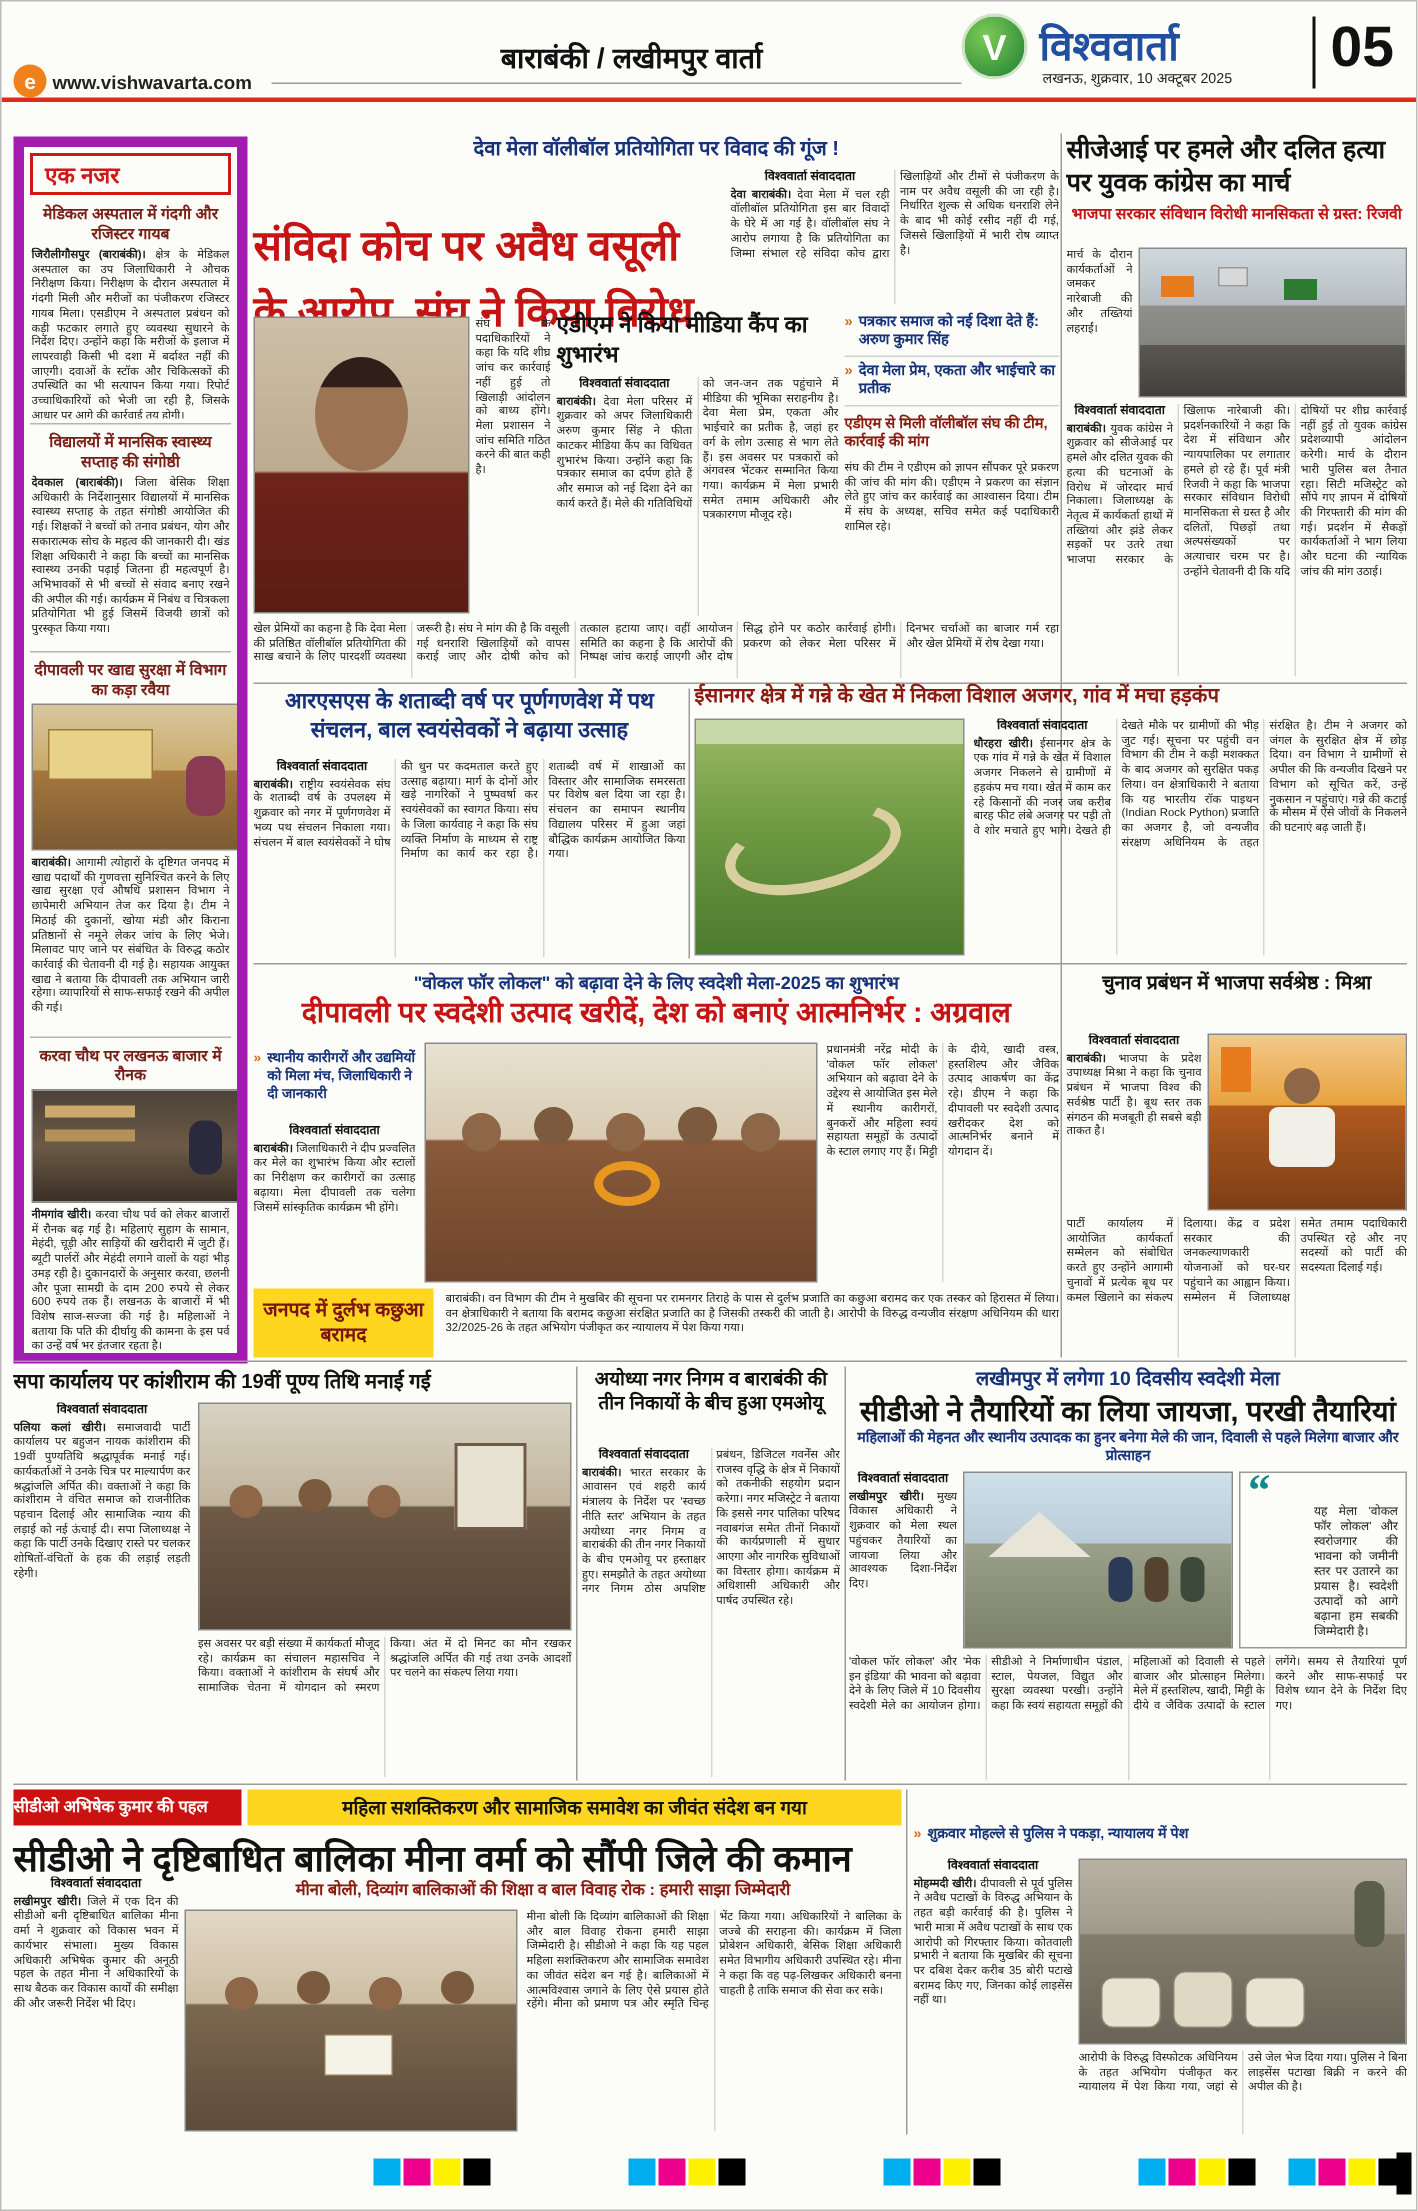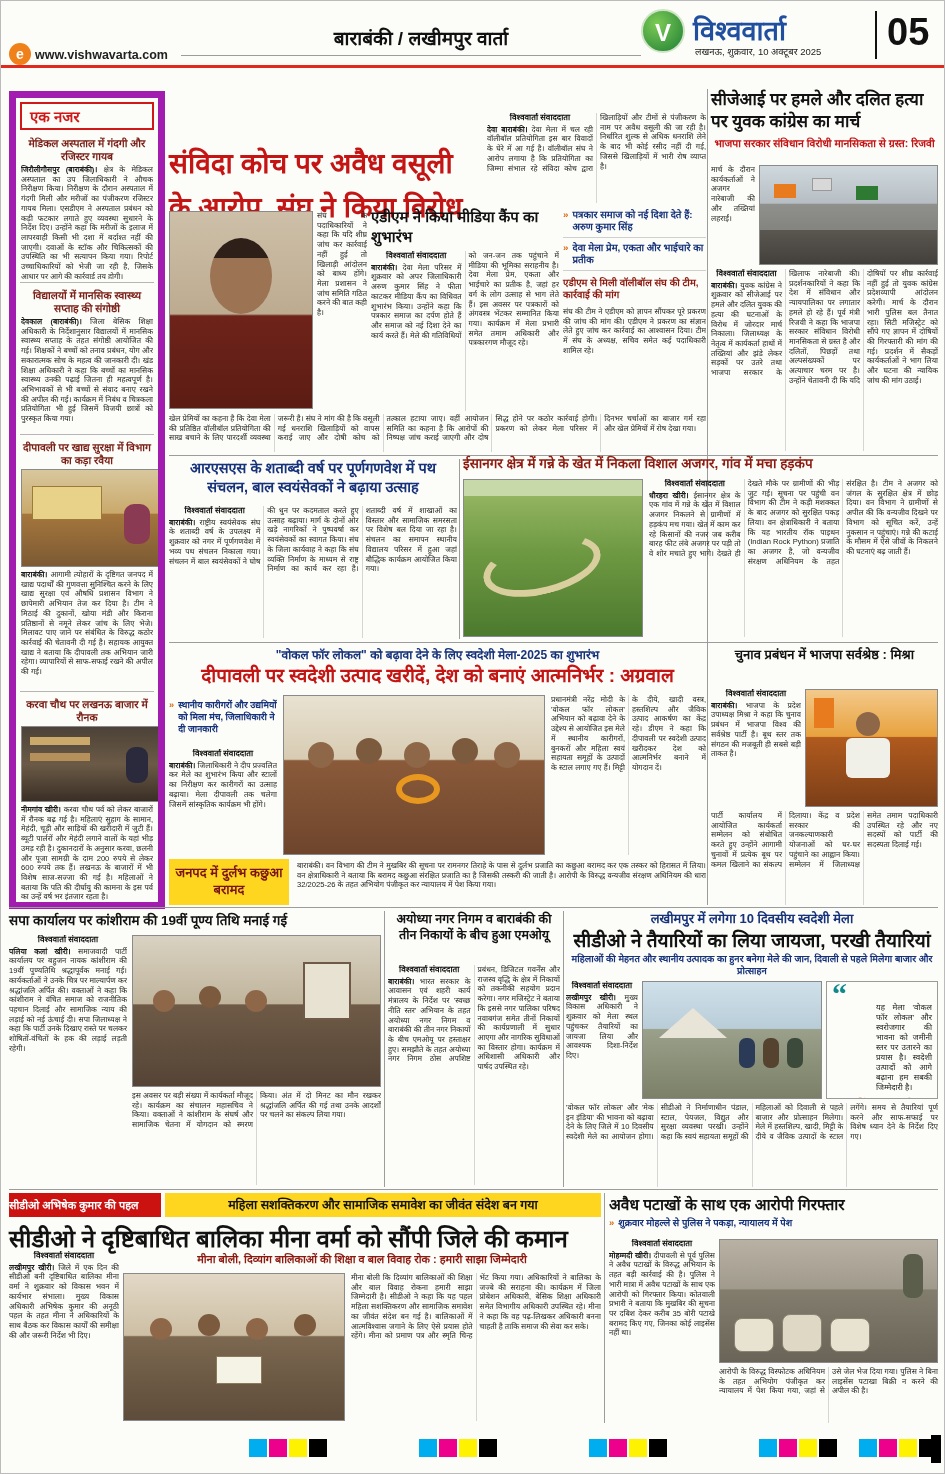--- a/index.html
+++ b/index.html
@@ -75,20 +75,21 @@
       <div class="en-head">करवा चौथ पर लखनऊ बाजार में रौनक</div>
       <div class="photo" style="position:relative;width:144px;height:76px;background:linear-gradient(180deg,#4c4238 0%,#6b5a46 50%,#3a2f26 100%);">
         <div style="position:absolute;left:8px;top:10px;width:60px;height:8px;background:#caa96b;"></div>
         <div style="position:absolute;left:8px;top:26px;width:60px;height:8px;background:#b6905a;"></div>
         <div style="position:absolute;right:16px;top:20px;width:22px;height:36px;border-radius:9px;background:#2b2a3d;"></div>
       </div>
       <div class="bt" style="height:100px;margin-top:3px;"><span class="dl">नीमगांव खीरी।</span> <span>करवा चौथ पर्व को लेकर बाजारों में रौनक बढ़ गई है। महिलाएं सुहाग के सामान, मेहंदी, चूड़ी और साड़ियों की खरीदारी में जुटी हैं। ब्यूटी पार्लरों और मेहंदी लगाने वालों के यहां भीड़ उमड़ रही है। दुकानदारों के अनुसार करवा, छलनी और पूजा सामग्री के दाम 200 रुपये से लेकर 600 रुपये तक हैं। लखनऊ के बाजारों में भी विशेष साज-सज्जा की गई है। महिलाओं ने बताया कि पति की दीर्घायु की कामना के इस पर्व का उन्हें वर्ष भर इंतजार रहता है।</span></div>
     </div>
   </div>
 
+  <div class="abs kicker" style="left:168px;top:88px;width:537px;font-size:13.5px;">देवा मेला वॉलीबॉल प्रतियोगिता पर विवाद की गूंज !</div>
   <div class="abs hl-red" style="left:168px;top:112px;width:312px;font-size:28px;line-height:44px;margin-top:29px;">संविदा कोच पर अवैध वसूली के आरोप, संघ ने किया विरोध</div>
   <div class="abs bt cols2" style="left:486px;top:112px;width:219px;height:90px;">
     <div class="byline">विश्ववार्ता संवाददाता</div>
     <span class="dl">देवा बाराबंकी।</span> <span>देवा मेला में चल रही वॉलीबॉल प्रतियोगिता इस बार विवादों के घेरे में आ गई है। वॉलीबॉल संघ ने आरोप लगाया है कि प्रतियोगिता का जिम्मा संभाल रहे संविदा कोच द्वारा खिलाड़ियों और टीमों से पंजीकरण के नाम पर अवैध वसूली की जा रही है। निर्धारित शुल्क से अधिक धनराशि लेने के बाद भी कोई रसीद नहीं दी गई, जिससे खिलाड़ियों में भारी रोष व्याप्त है।</span>
   </div>
   <div class="photo" style="left:168px;top:210px;width:144px;height:198px;background:linear-gradient(180deg,#cdbfa8 0%,#bdab90 52%,#6e231a 53%,#5c1c13 100%);">
     <div style="position:absolute;left:40px;top:26px;width:62px;height:76px;border-radius:50%;background:linear-gradient(180deg,#2e2019 26%,#9c7454 27%);"></div>
   </div>
   <div class="abs bt" style="left:316px;top:210px;width:50px;height:198px;"><span>संघ के पदाधिकारियों ने कहा कि यदि शीघ्र जांच कर कार्रवाई नहीं हुई तो खिलाड़ी आंदोलन को बाध्य होंगे। मेला प्रशासन ने जांच समिति गठित करने की बात कही है।</span></div>
   <div class="abs hl" style="left:370px;top:206px;width:188px;font-size:15px;line-height:20px;">एडीएम ने किया मीडिया कैंप का शुभारंभ</div>
@@ -105,21 +106,21 @@
         <span class="mark">»</span>
         <span>देवा मेला प्रेम, एकता और भाईचारे का प्रतीक</span>
       </div>
   </div>
   <div class="abs hl-maroon" style="left:562px;top:276px;width:143px;font-size:9.8px;line-height:12px;">एडीएम से मिली वॉलीबॉल संघ की टीम, कार्रवाई की मांग</div>
   <div class="abs bt" style="left:562px;top:306px;width:143px;height:104px;"><span>संघ की टीम ने एडीएम को ज्ञापन सौंपकर पूरे प्रकरण की जांच की मांग की। एडीएम ने प्रकरण का संज्ञान लेते हुए जांच कर कार्रवाई का आश्वासन दिया। टीम में संघ के अध्यक्ष, सचिव समेत कई पदाधिकारी शामिल रहे।</span></div>
   <div class="abs bt cols5" style="left:168px;top:413px;width:537px;height:38px;"><span>खेल प्रेमियों का कहना है कि देवा मेला की प्रतिष्ठित वॉलीबॉल प्रतियोगिता की साख बचाने के लिए पारदर्शी व्यवस्था जरूरी है। संघ ने मांग की है कि वसूली गई धनराशि खिलाड़ियों को वापस कराई जाए और दोषी कोच को तत्काल हटाया जाए। वहीं आयोजन समिति का कहना है कि आरोपों की निष्पक्ष जांच कराई जाएगी और दोष सिद्ध होने पर कठोर कार्रवाई होगी। प्रकरण को लेकर मेला परिसर में दिनभर चर्चाओं का बाजार गर्म रहा और खेल प्रेमियों में रोष देखा गया।</span></div>
 
   <div class="abs hl" style="left:710px;top:88px;width:227px;font-size:17px;line-height:22px;">सीजेआई पर हमले और दलित हत्या पर युवक कांग्रेस का मार्च</div>
   <div class="abs hl-red" style="left:710px;top:136px;width:227px;font-size:10.5px;line-height:13px;text-align:center;">भाजपा सरकार संविधान विरोधी मानसिकता से ग्रस्त: रिजवी</div>
-  <div class="abs bt" style="left:710px;top:164px;width:44px;height:100px;"><span>मार्च के दौरान कार्यकर्ताओं ने अजगर नारेबाजी की और तख्तियां लहराईं।</span></div>
+  <div class="abs bt" style="left:710px;top:164px;width:44px;height:100px;"><span>मार्च के दौरान कार्यकर्ताओं ने जमकर नारेबाजी की और तख्तियां लहराईं।</span></div>
   <div class="photo" style="left:758px;top:164px;width:179px;height:100px;background:linear-gradient(180deg,#cfd8dd 0%,#b6bec3 38%,#8f8f8c 39%,#74746f 100%);">
     <div style="position:absolute;left:14px;top:18px;width:22px;height:14px;background:#e87b1e;"></div>
     <div style="position:absolute;left:52px;top:12px;width:20px;height:13px;background:#d8d8d8;border:1px solid #999;"></div>
     <div style="position:absolute;left:96px;top:20px;width:22px;height:14px;background:#2f7a33;"></div>
     <div style="position:absolute;left:0;bottom:0;width:100%;height:34px;background:linear-gradient(180deg,#5a5650,#433f3a);"></div>
   </div>
   <div class="abs bt cols3" style="left:710px;top:268px;width:227px;height:182px;">
     <div class="byline">विश्ववार्ता संवाददाता</div>
     <span class="dl">बाराबंकी।</span> <span>युवक कांग्रेस ने शुक्रवार को सीजेआई पर हमले और दलित युवक की हत्या की घटनाओं के विरोध में जोरदार मार्च निकाला। जिलाध्यक्ष के नेतृत्व में कार्यकर्ता हाथों में तख्तियां और झंडे लेकर सड़कों पर उतरे तथा भाजपा सरकार के खिलाफ नारेबाजी की। प्रदर्शनकारियों ने कहा कि देश में संविधान और न्यायपालिका पर लगातार हमले हो रहे हैं। पूर्व मंत्री रिजवी ने कहा कि भाजपा सरकार संविधान विरोधी मानसिकता से ग्रस्त है और दलितों, पिछड़ों तथा अल्पसंख्यकों पर अत्याचार चरम पर है। उन्होंने चेतावनी दी कि यदि दोषियों पर शीघ्र कार्रवाई नहीं हुई तो युवक कांग्रेस प्रदेशव्यापी आंदोलन करेगी। मार्च के दौरान भारी पुलिस बल तैनात रहा। सिटी मजिस्ट्रेट को सौंपे गए ज्ञापन में दोषियों की गिरफ्तारी की मांग की गई। प्रदर्शन में सैकड़ों कार्यकर्ताओं ने भाग लिया और घटना की न्यायिक जांच की मांग उठाई।</span>
   </div>
@@ -239,21 +240,20 @@
   <div class="photo" style="left:122px;top:1272px;width:222px;height:148px;background:linear-gradient(180deg,#e2d8c6 0%,#cdbfa4 42%,#7c6850 43%,#5e4c3a 100%);">
     <div style="position:absolute;left:26px;top:44px;width:22px;height:22px;border-radius:50%;background:#8d6748;"></div>
     <div style="position:absolute;left:74px;top:40px;width:22px;height:22px;border-radius:50%;background:#7c5a3e;"></div>
     <div style="position:absolute;left:122px;top:44px;width:22px;height:22px;border-radius:50%;background:#8d6748;"></div>
     <div style="position:absolute;left:170px;top:40px;width:22px;height:22px;border-radius:50%;background:#7c5a3e;"></div>
     <div style="position:absolute;left:92px;top:82px;width:46px;height:28px;background:#f5f2e6;border:1px solid #8a7a5a;"></div>
   </div>
   <div class="abs bt cols2" style="left:350px;top:1272px;width:250px;height:148px;"><span>मीना बोली कि दिव्यांग बालिकाओं की शिक्षा और बाल विवाह रोकना हमारी साझा जिम्मेदारी है। सीडीओ ने कहा कि यह पहल महिला सशक्तिकरण और सामाजिक समावेश का जीवंत संदेश बन गई है। बालिकाओं में आत्मविश्वास जगाने के लिए ऐसे प्रयास होते रहेंगे। मीना को प्रमाण पत्र और स्मृति चिन्ह भेंट किया गया। अधिकारियों ने बालिका के जज्बे की सराहना की। कार्यक्रम में जिला प्रोबेशन अधिकारी, बेसिक शिक्षा अधिकारी समेत विभागीय अधिकारी उपस्थित रहे। मीना ने कहा कि वह पढ़-लिखकर अधिकारी बनना चाहती है ताकि समाज की सेवा कर सके।</span></div>
   <div class="rule-v" style="left:603px;top:1192px;height:230px;"></div>
 
-  <div class="abs hl" style="left:608px;top:1192px;width:329px;font-size:15.5px;">अवैध पटाखों के साथ एक आरोपी गिरफ्तार</div>
   <div class="abs" style="left:608px;top:1216px;width:300px;">
     <div class="bullet" style="border-bottom:none;font-size:9.5px;padding:0;">
         <span class="mark">»</span>
         <span>शुक्रवार मोहल्ले से पुलिस ने पकड़ा, न्यायालय में पेश</span>
       </div>
   </div>
   <div class="abs bt" style="left:608px;top:1238px;width:106px;height:184px;">
     <div class="byline">विश्ववार्ता संवाददाता</div>
     <span class="dl">मोहम्मदी खीरी।</span> <span>दीपावली से पूर्व पुलिस ने अवैध पटाखों के विरुद्ध अभियान के तहत बड़ी कार्रवाई की है। पुलिस ने भारी मात्रा में अवैध पटाखों के साथ एक आरोपी को गिरफ्तार किया। कोतवाली प्रभारी ने बताया कि मुखबिर की सूचना पर दबिश देकर करीब 35 बोरी पटाखे बरामद किए गए, जिनका कोई लाइसेंस नहीं था।</span>
   </div>

